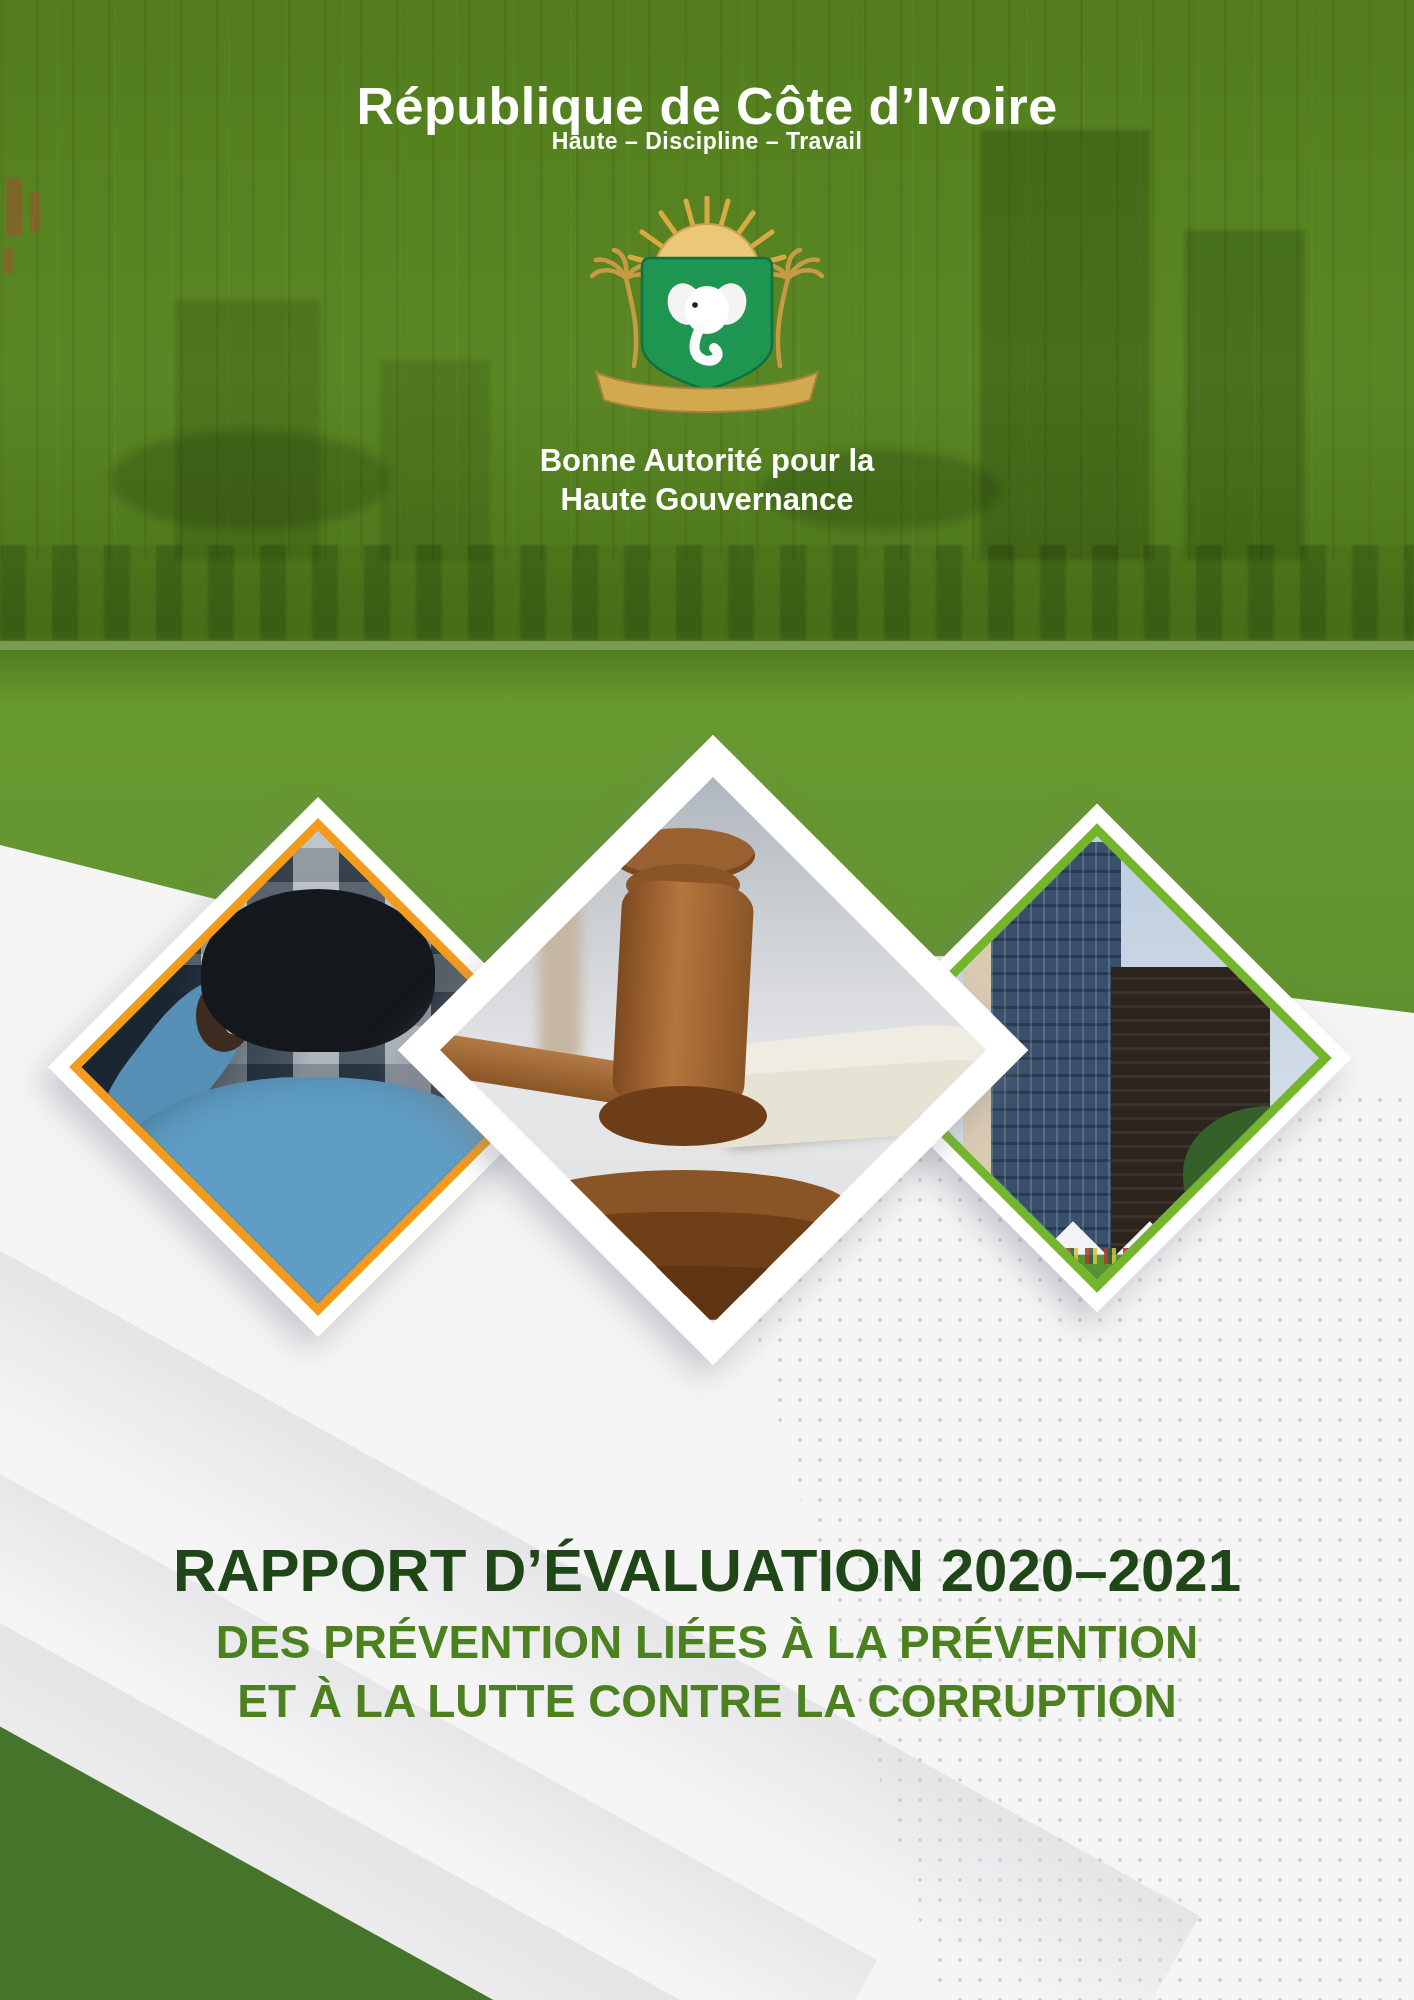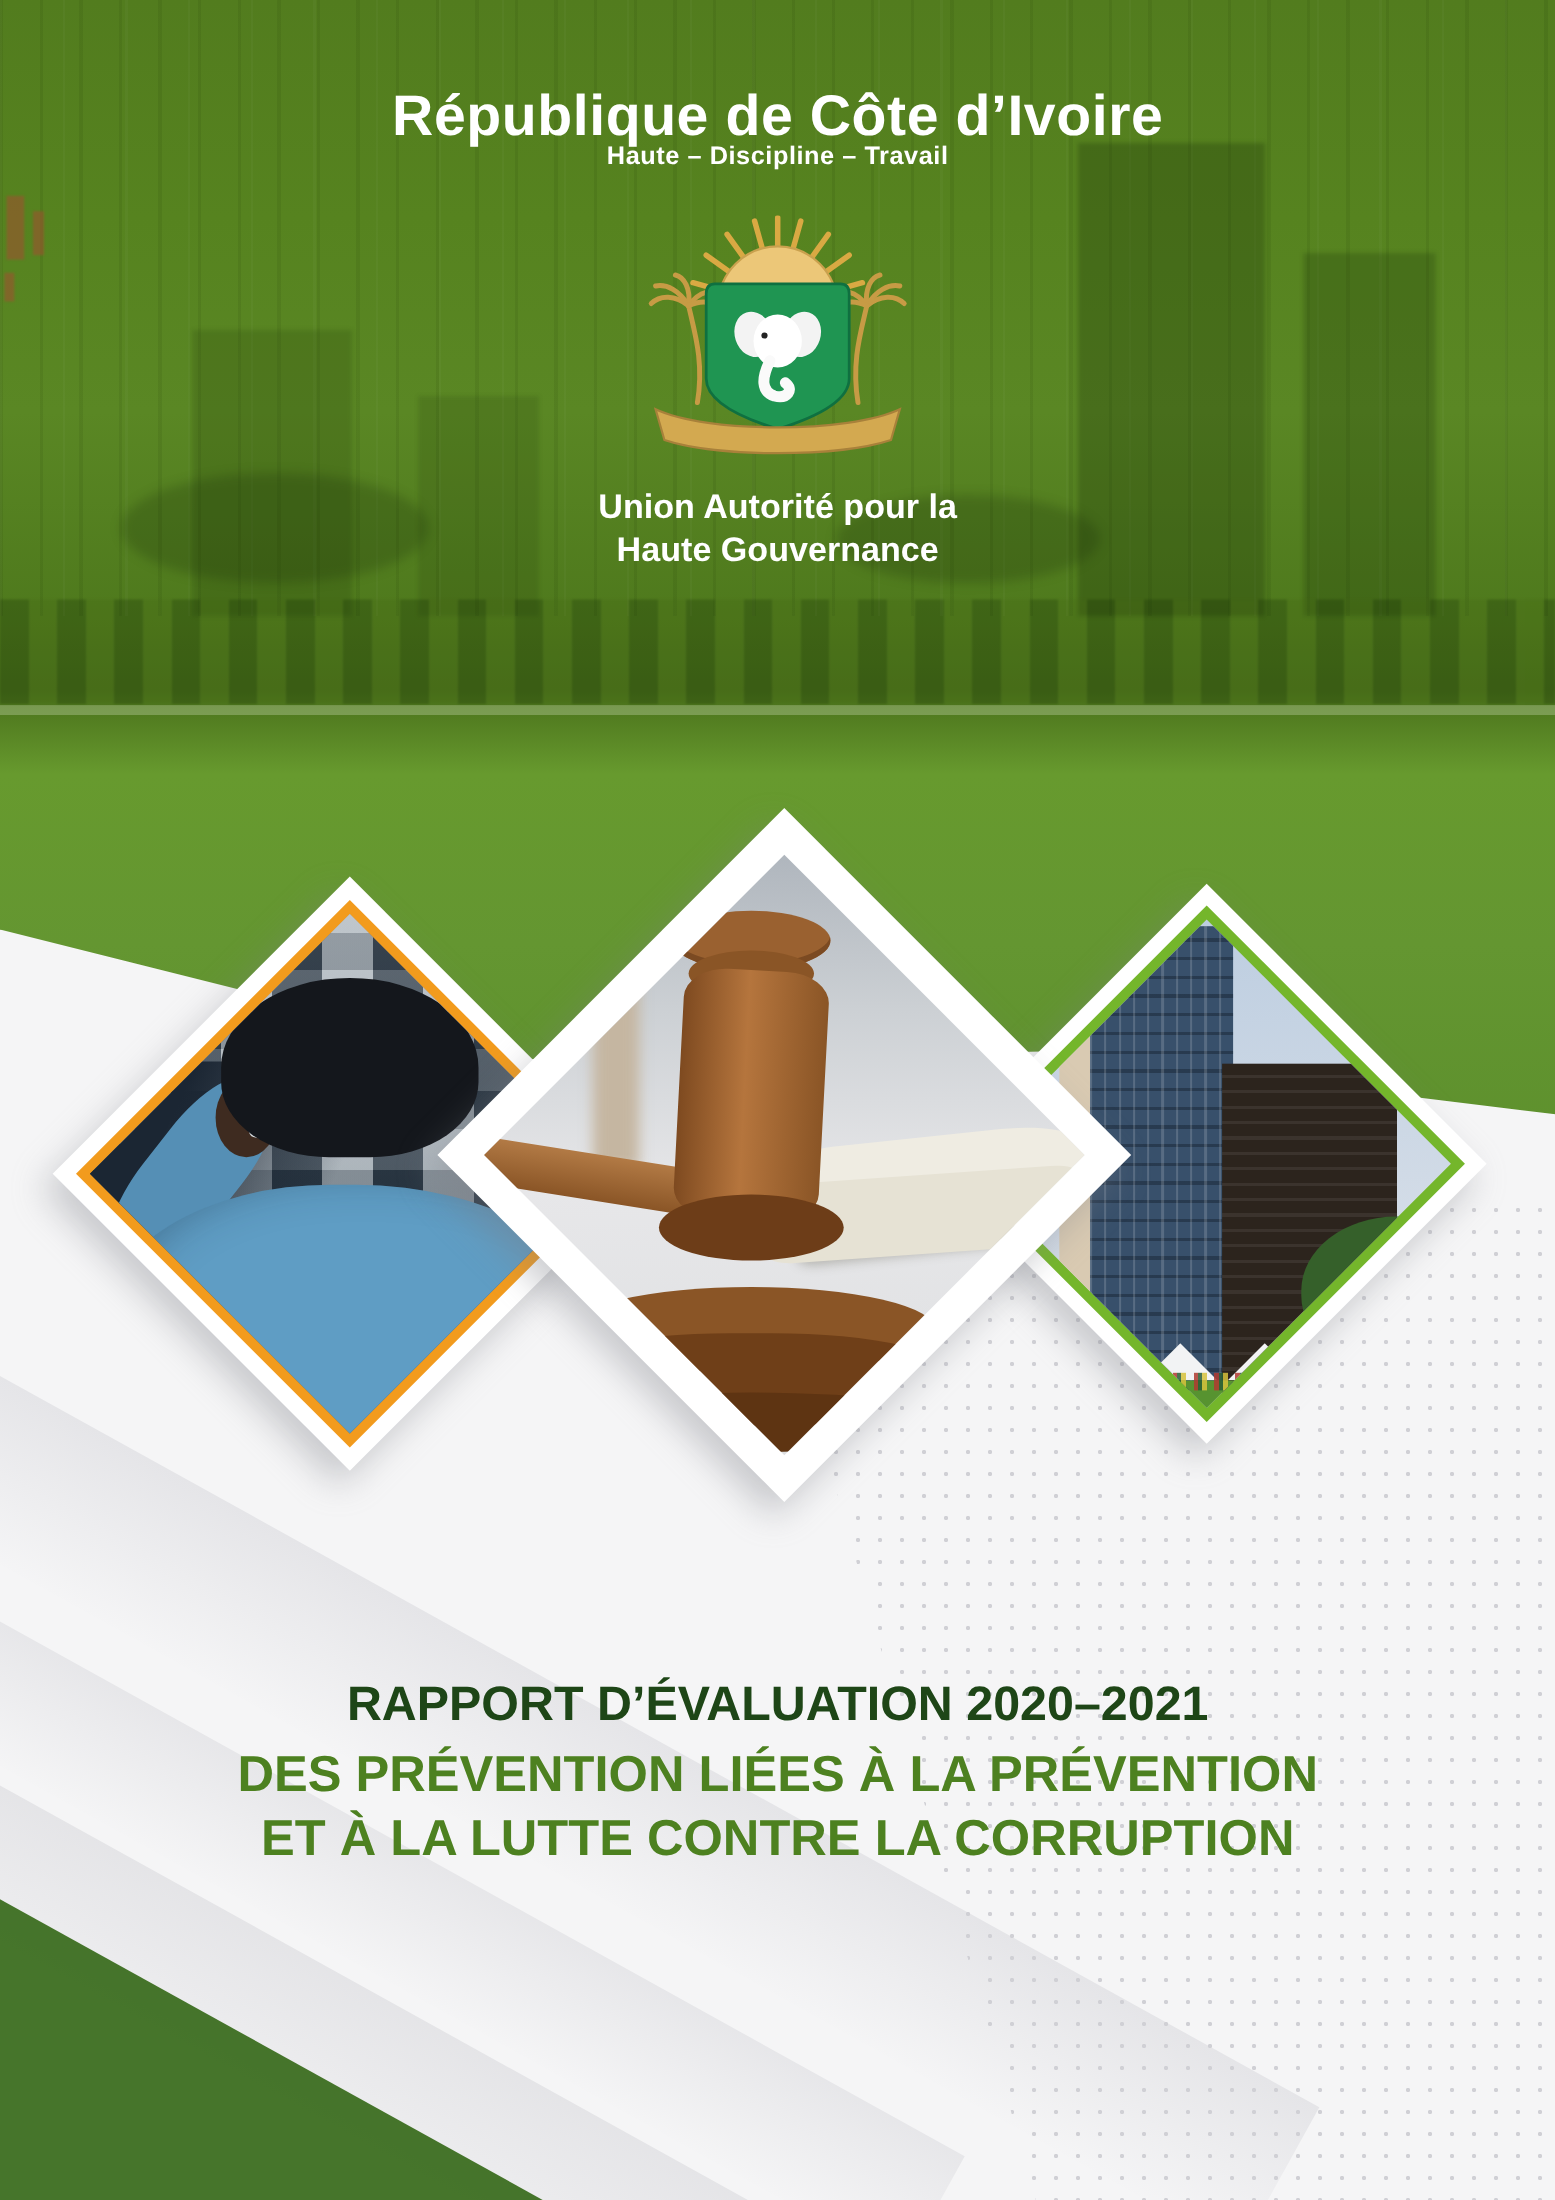--- a/index.html
+++ b/index.html
@@ -45,21 +45,21 @@
     background:linear-gradient(180deg,rgba(219,219,223,.55),rgba(238,238,240,.08));}
   .band.b3{left:-150px;top:700px;width:1000px;height:210px;
     background:linear-gradient(180deg,rgba(206,206,211,.42),rgba(236,236,239,.06));}
   .green-wedge{position:absolute;left:-120px;top:820px;width:840px;height:420px;
     transform-origin:0 0;transform:rotate(29deg);background:#3c6e20;opacity:.95;}
   .dots{position:absolute;left:430px;top:250px;right:0;bottom:0;
     background-image:radial-gradient(circle,#d0d0d5 1.7px,rgba(0,0,0,0) 2.2px);
     background-size:20px 20px;clip-path:polygon(26% 0,100% 0,100% 100%,52% 100%);}
 
   .title-wrap{position:absolute;left:0;top:688px;width:100%;text-align:center;}
-  .title-main{font-size:44px;font-weight:700;color:#1e4617;letter-spacing:0px;line-height:1.02;margin:0;}
+  .title-main{font-size:60px;font-weight:700;color:#1e4617;letter-spacing:0px;line-height:1.02;margin:12px;}
   .title-sub{font-size:46px;font-weight:700;color:#4d8120;line-height:1.27;margin:10px 0 0 0;}
 
   
   .dwrap{position:absolute;filter:drop-shadow(-10px 14px 16px rgba(125,130,138,.38));}
   .drot{background:#ffffff;transform:rotate(45deg);position:relative;}
   .dmid{position:absolute;}
   .dpho{position:absolute;overflow:hidden;}
   .dcontent{position:absolute;transform:rotate(-45deg);}
 
   .dwrap.left{left:127px;top:876px;z-index:3;}
@@ -183,21 +183,21 @@
         <ellipse cx="43" cy="46" rx="17" ry="21" fill="#f3f3f3" transform="rotate(-18 43 46)"></ellipse>
         <ellipse cx="87" cy="46" rx="17" ry="21" fill="#f3f3f3" transform="rotate(18 87 46)"></ellipse>
         <ellipse cx="65" cy="52" rx="22" ry="24" fill="#ffffff"></ellipse>
         <path d="M58,70 C50,86 50,98 62,102 C74,105 80,96 72,90" fill="none" stroke="#fafafa" stroke-width="10" stroke-linecap="round"></path>
         <circle cx="53" cy="47" r="2.8" fill="#222222"></circle>
       </g>
       <path d="M14,176 C60,198 190,198 236,176 L228,204 C180,220 70,220 22,204 Z" fill="#d3a950" stroke="#a8813a" stroke-width="2"></path>
     </svg>
 
     <div class="org">
-      <div>Union Autorité pour la</div>
+      <div>Bonne Autorité pour la</div>
       <div>Haute Gouvernance</div>
     </div>
   </div>
 
   <div class="white-section">
     <div class="band b1"></div>
     <div class="band b2"></div>
     <div class="band b3"></div>
     <div class="green-wedge"></div>
     <div class="dots"></div>

